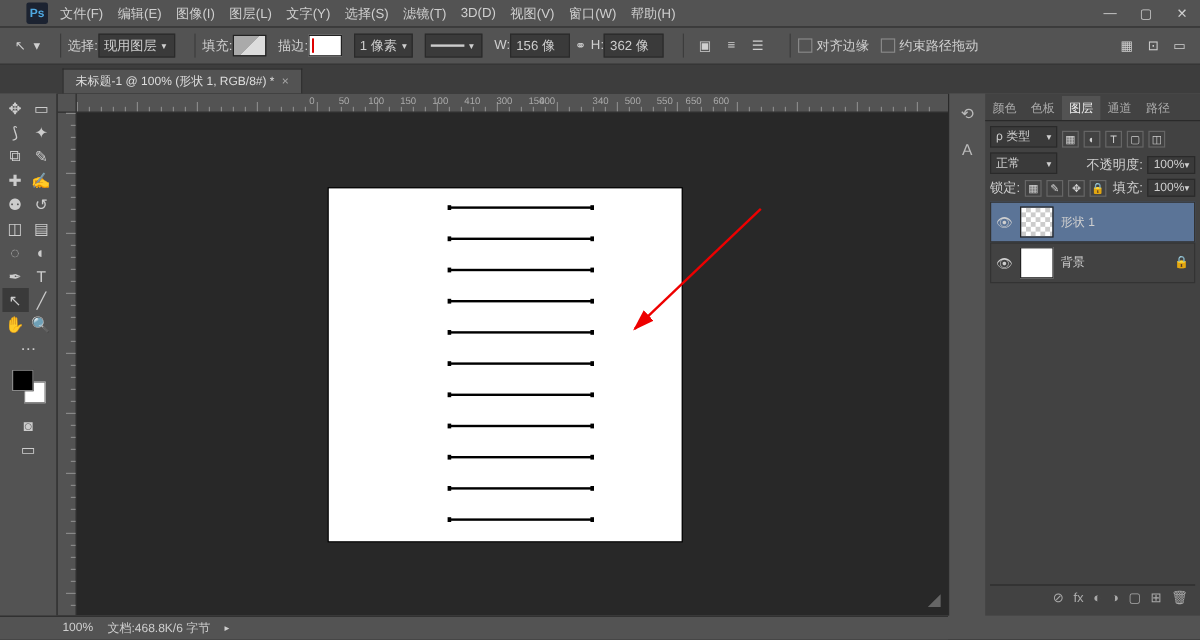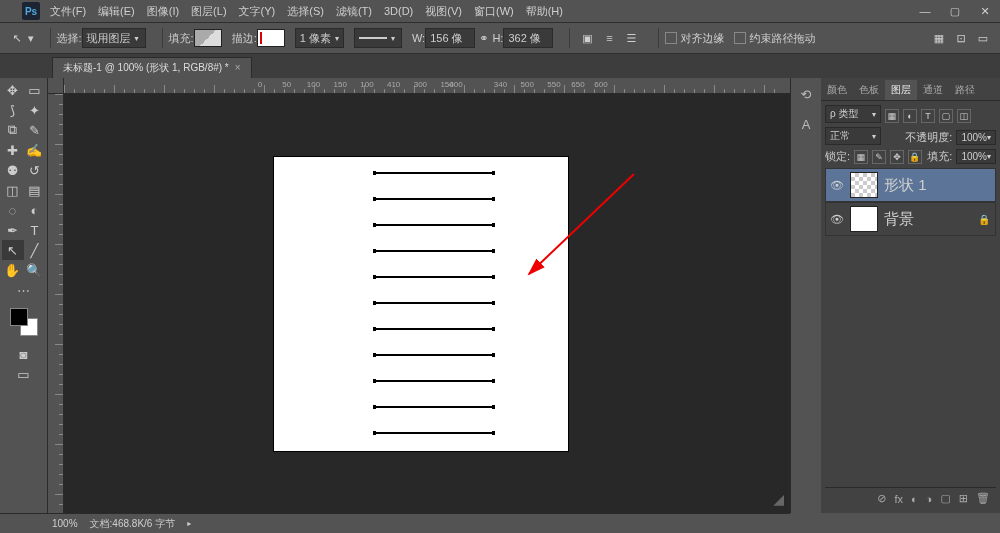--- a/index.html
+++ b/index.html
@@ -64,21 +64,21 @@
 .pbody { flex:1; background:#424242; border-top:1px solid #2a2a2a; padding:4px; display:flex; flex-direction:column; }
 .pbody .row { display:flex; align-items:flex-end; margin-bottom:4px; gap:4px; }
 .pbody .drop { background:#3a3a3a; border:1px solid #2a2a2a; padding:1px 4px; display:flex; align-items:center; font-size:10px; }
 .pbody .drop .arr { margin-left:auto; font-size:8px; }
 .pbody .smallic { width:14px; height:14px; border:1px solid #666; font-size:9px; display:flex; align-items:center; justify-content:center; }
 .layer { display:flex; align-items:center; height:34px; padding:0 4px; gap:6px; border:1px solid #333; }
 .layer.sel { background:#5b7497; }
 .layer .eye { width:14px; font-size:11px; }
 .layer .thumb { width:28px; height:26px; background:#fff; border:1px solid #222; position:relative; }
 .layer .thumb.trans { background:repeating-conic-gradient(#ccc 0 25%,#fff 0 50%) 0 0/8px 8px; }
-.layer .nm { flex:1; font-size:15px; }
+.layer .nm { flex:1; font-size:10px; }
 .layer .lock { font-size:10px; color:#ccc; }
 .pfoot { height:22px; border-top:1px solid #2a2a2a; display:flex; align-items:center; justify-content:flex-end; gap:8px; padding:0 6px; font-size:11px; color:#aaa; }
 
 .statusbar { position:absolute; bottom:0; left:0; right:210px; height:20px; background:#535353; border-top:1px solid #2a2a2a; display:flex; align-items:center; font-size:10px; padding-left:52px; }
 .statusbar .sbx { margin-right:12px; }
 
 </style>
 </head>
 <body>
 

